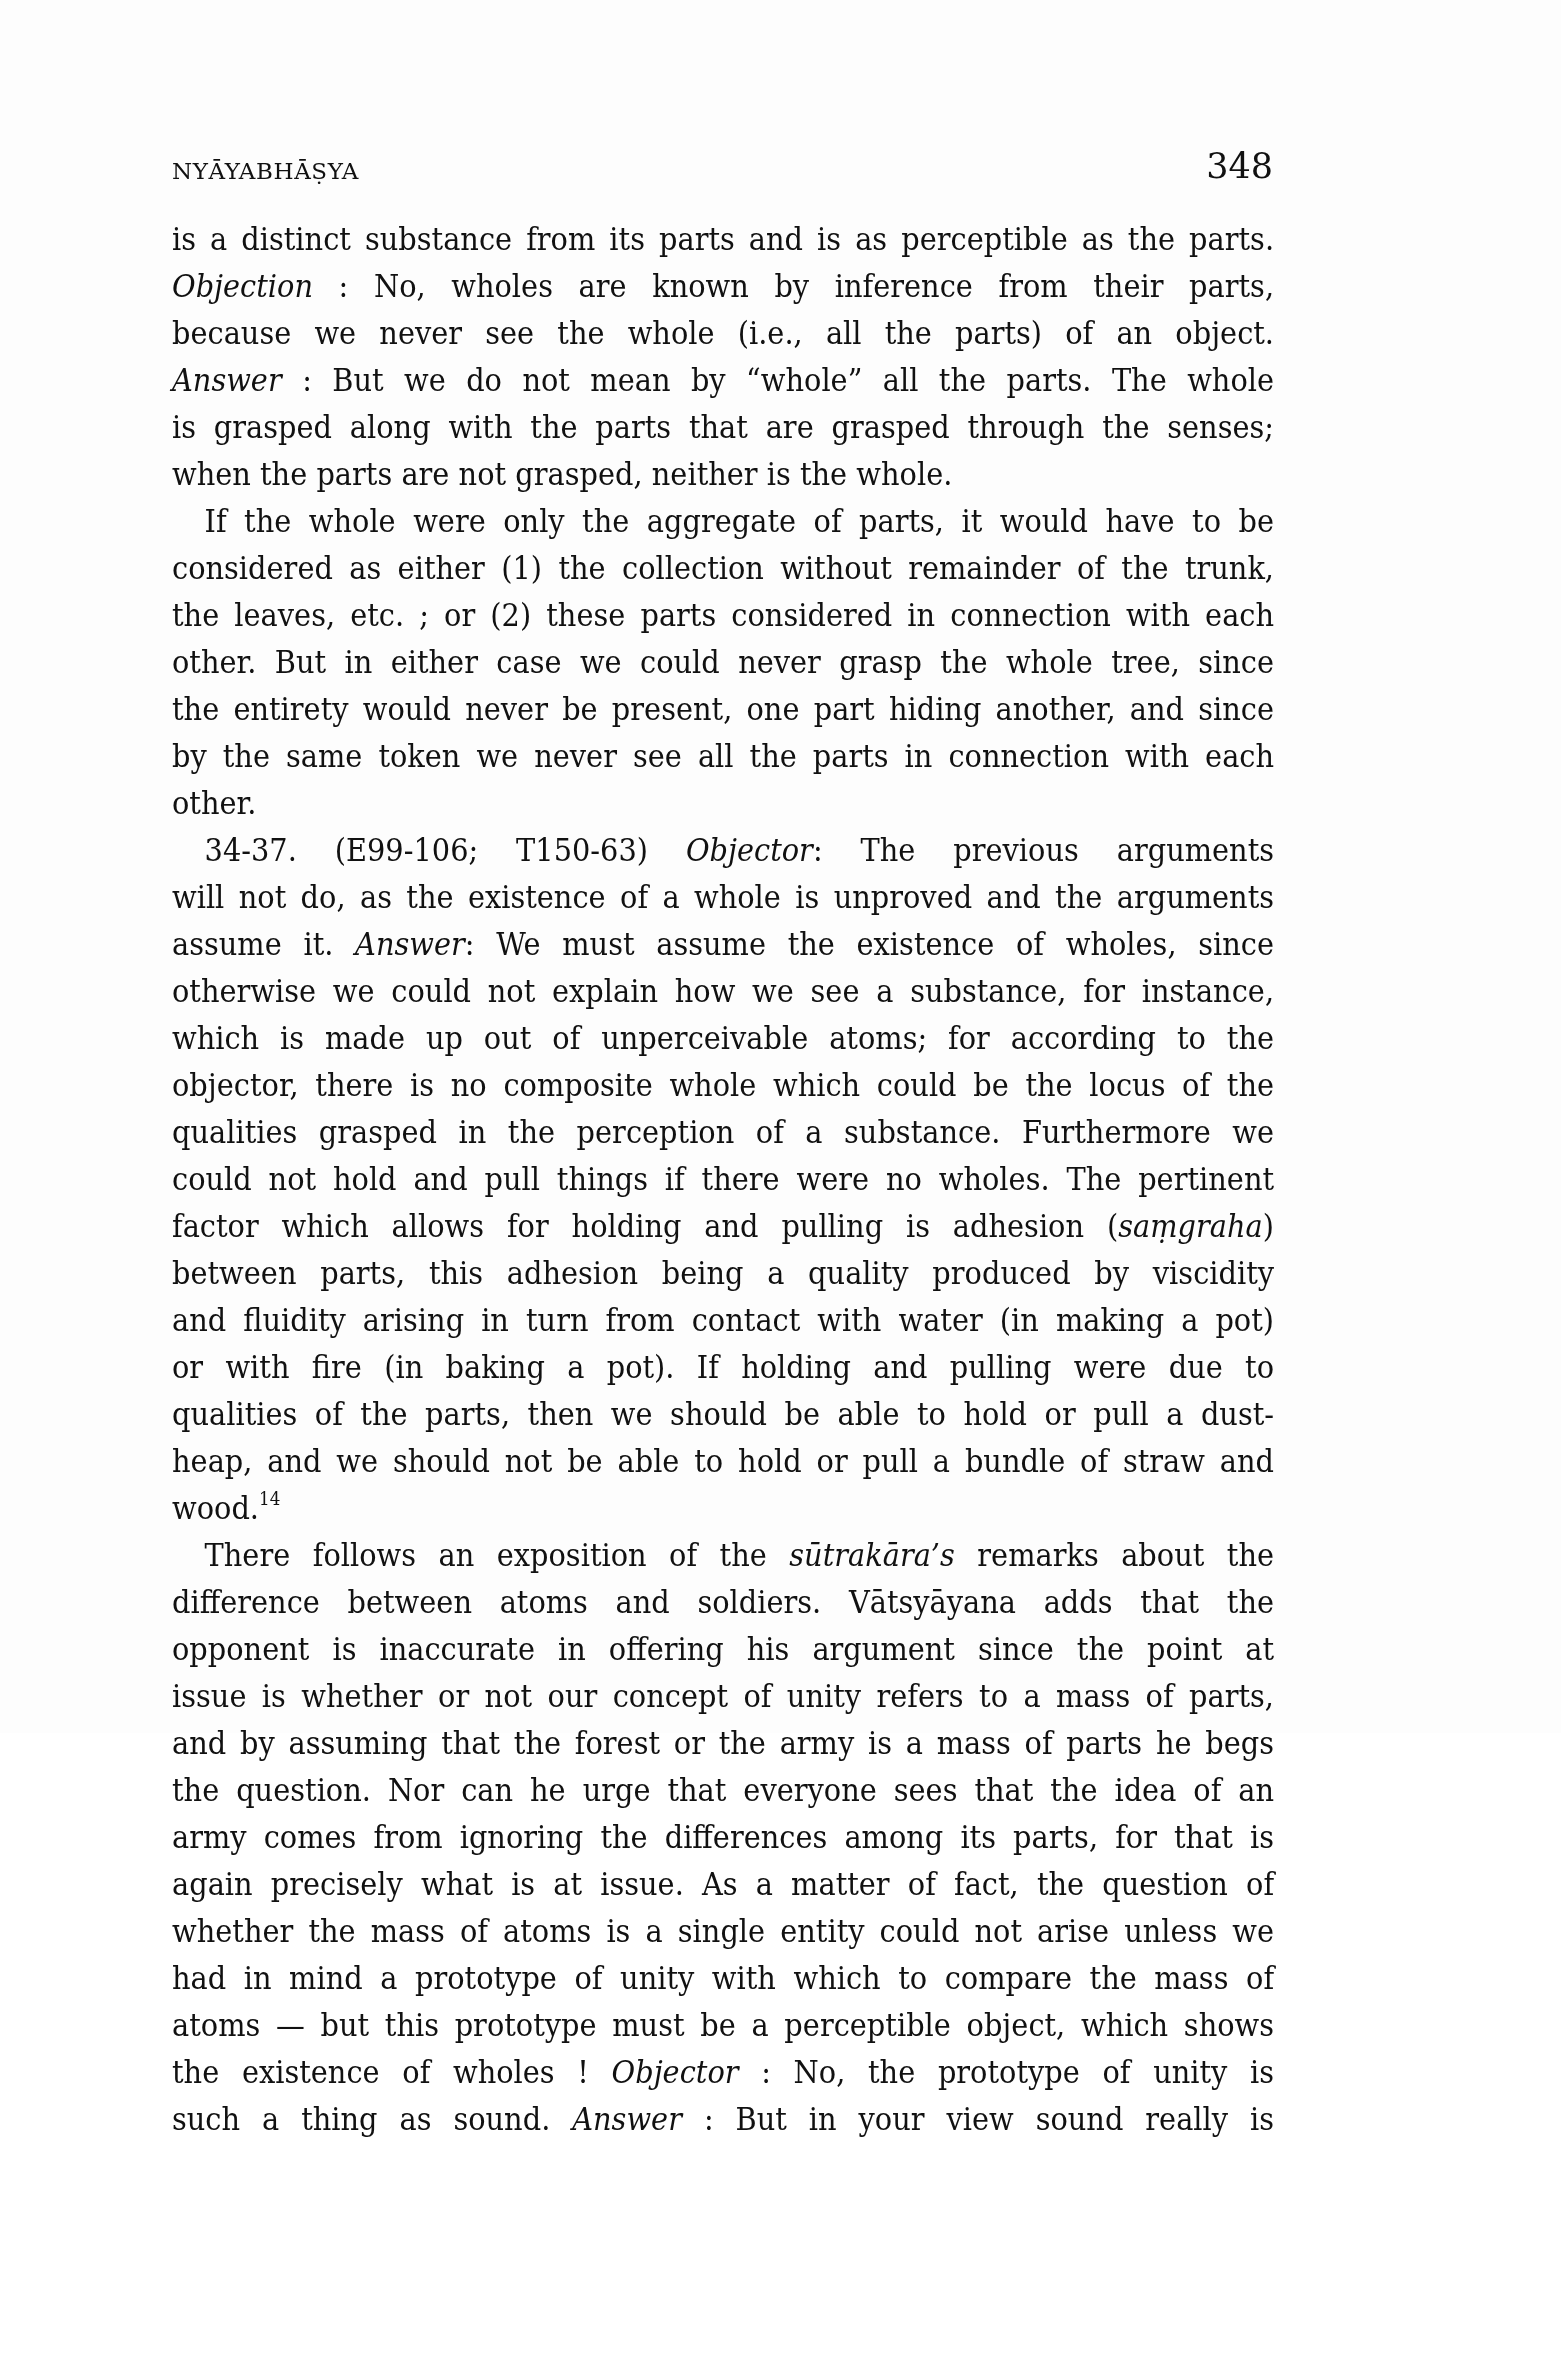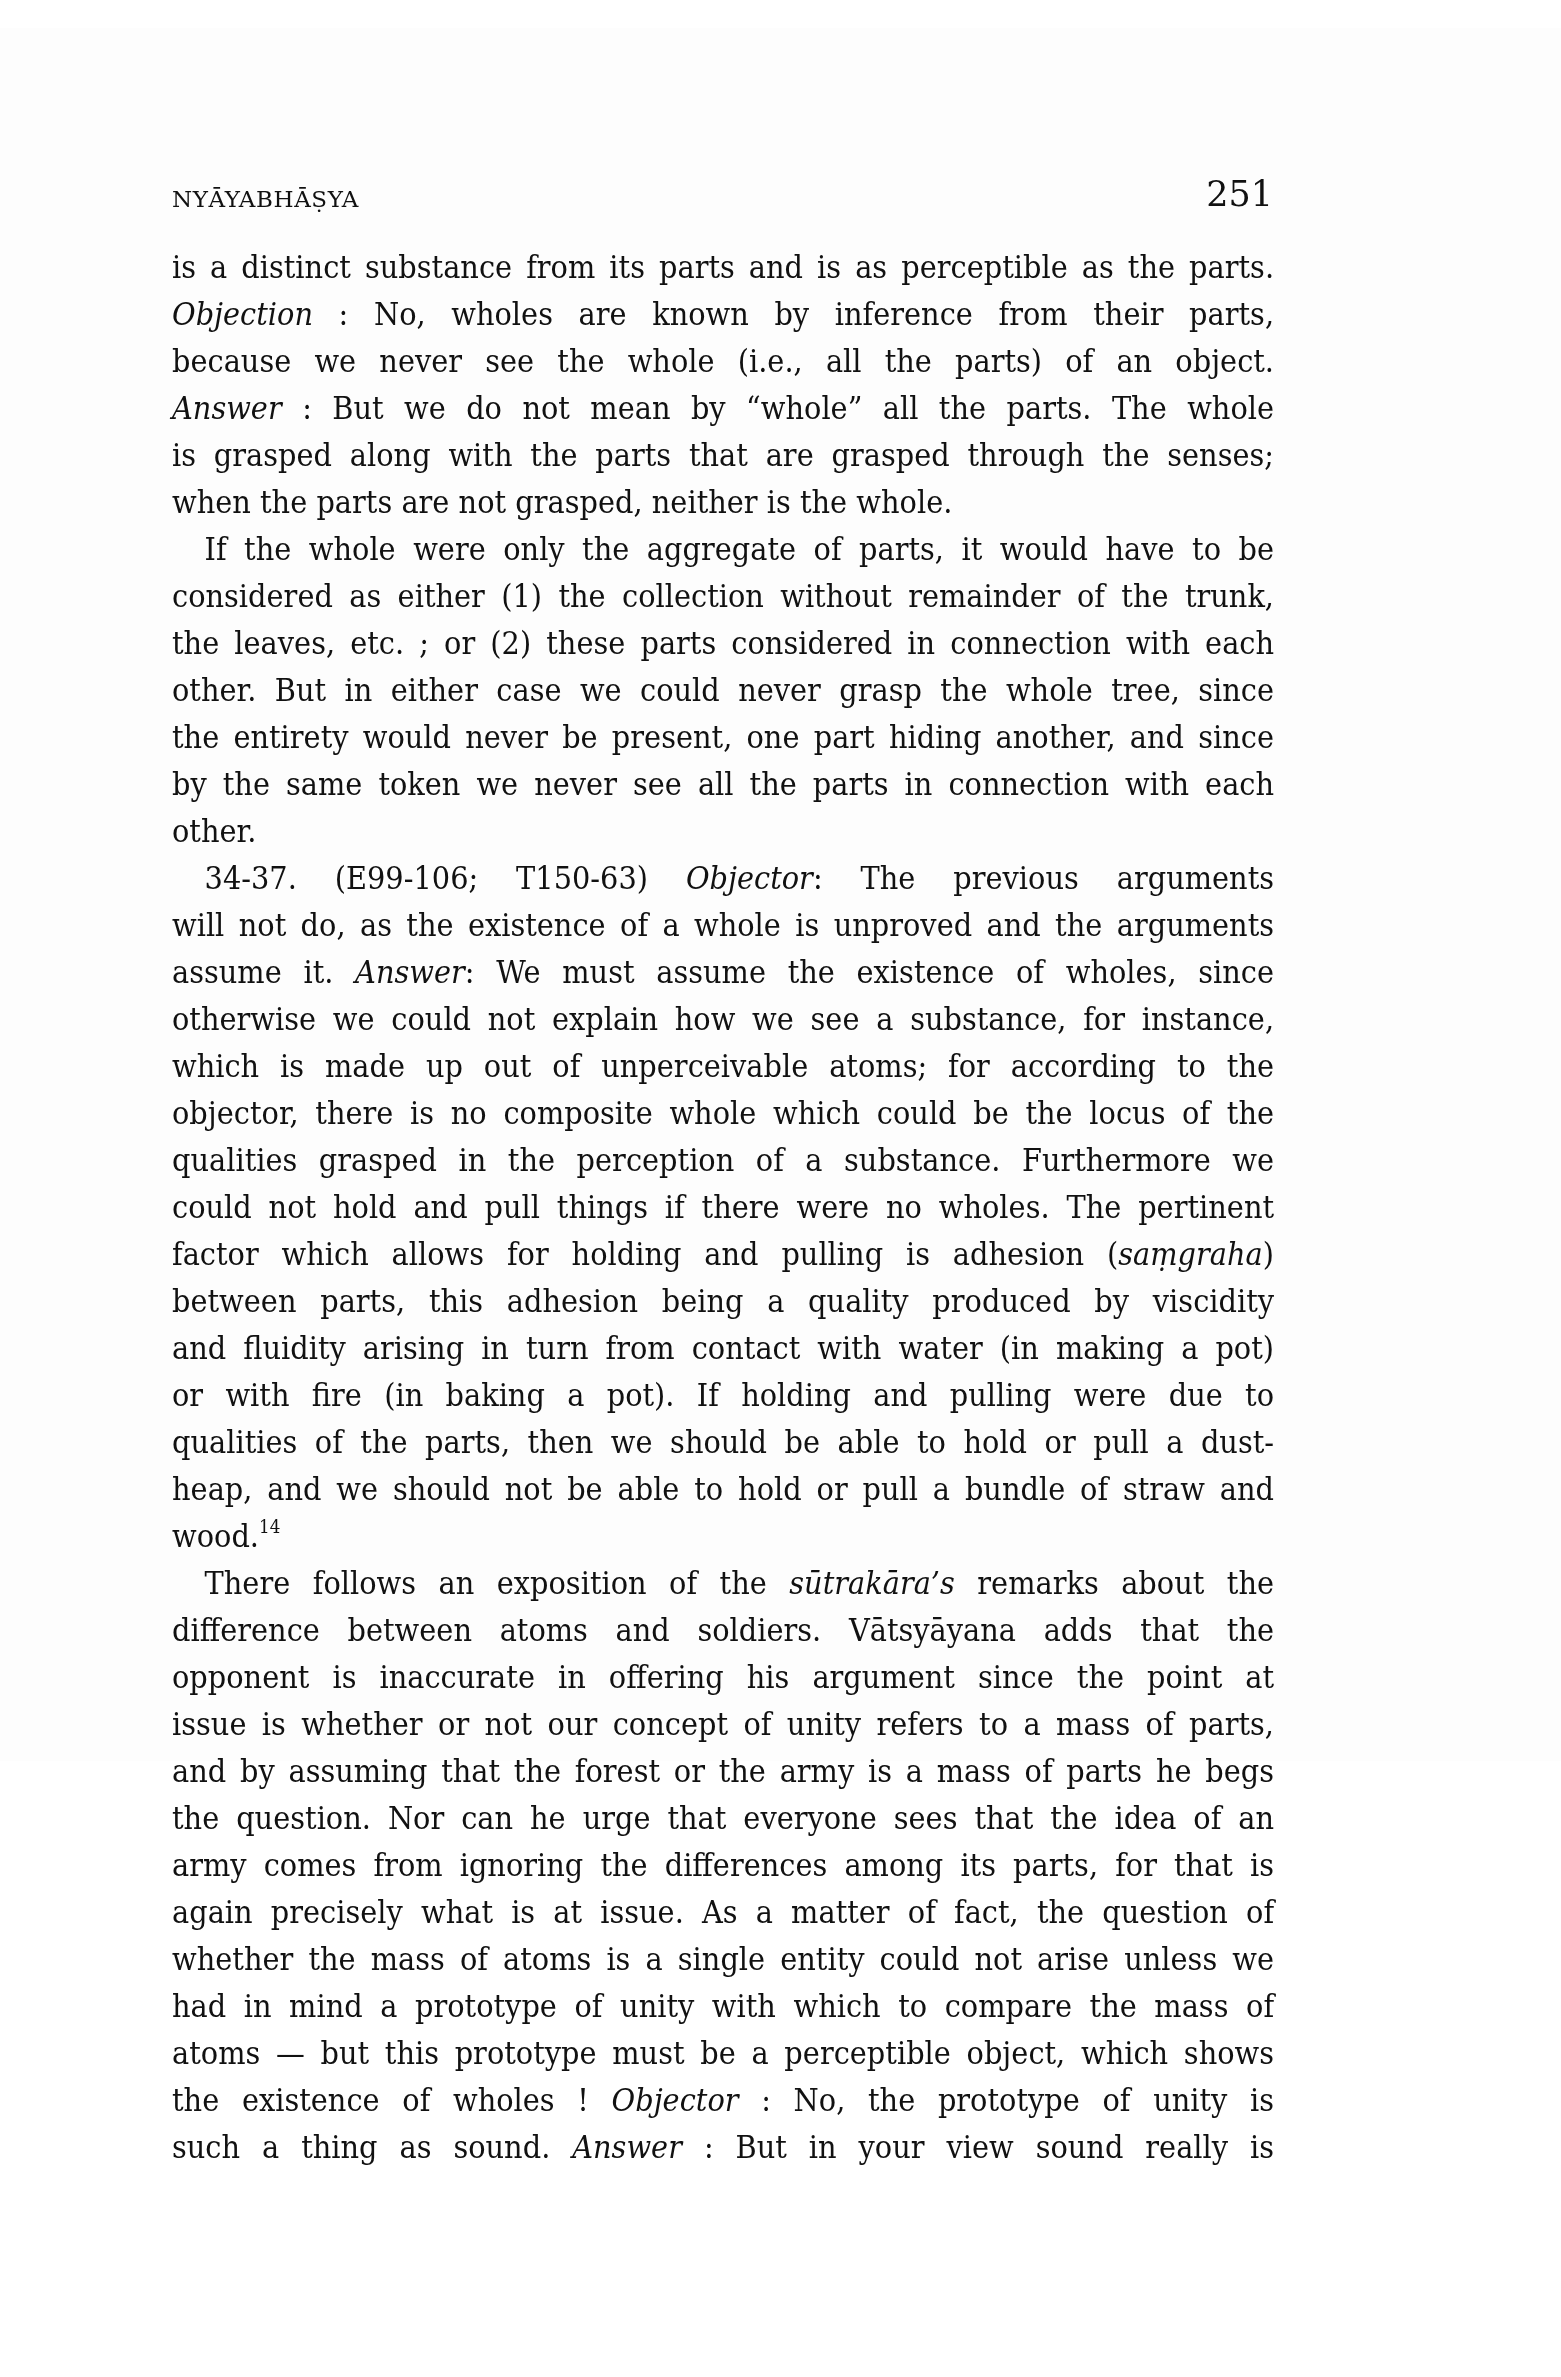--- a/index.html
+++ b/index.html
@@ -1,21 +1,20 @@
 <!DOCTYPE html>
 <html style="font-size:10.2px"><head>
 <meta charset="utf-8">
 <style>
   html, body { margin: 0; padding: 0; background: #ffffff; }
   body { width: 1562px; height: 2377px; position: relative; overflow: hidden; }
   .page {
     position: absolute; left: 0; top: 0; width: 1562px; height: 1733px;
     background: #fdfdfd; color: #111;
     font-family: "DejaVu Serif", "Liberation Serif", serif;
-    margin-top: 28px;
   }
   .running-head {
     position: absolute; left: 172px; top: 146px; width: 1101px; height: 45px;
   }
   .running-title {
     position: absolute; left: 0; top: 11.5px;
     font-size: 23px; letter-spacing: 0.6px; font-weight: normal;
   }
   .page-number {
     position: absolute; right: 0; top: 0;
@@ -31,21 +30,21 @@
   .line.first-indent { padding-left: 35px; }
   em { font-style: italic; }
   sup { font-size: 18px; vertical-align: 14px; line-height: 0; }
 </style>
 </head>
 <body>
 
 <div class="page">
   <div class="running-head">
     <span class="running-title">NYĀYABHĀṢYA</span>
-    <span class="page-number">251</span>
+    <span class="page-number">348</span>
   </div>
   <div class="body-text" id="body-text">
       <div>
         <span class="line"><span>is a distinct substance from its parts and is as perceptible as the parts.</span></span>
         <span class="line"><em>Objection</em><span> :  No, wholes are known by inference from their parts,</span></span>
         <span class="line"><span>because we never see the whole (i.e., all the parts) of an object.</span></span>
         <span class="line"><em>Answer</em><span> :  But we do not mean by “whole” all the parts.  The whole</span></span>
         <span class="line"><span>is grasped along with the parts that are grasped through the senses;</span></span>
         <span class="line last"><span>when the parts are not grasped, neither is the whole.</span></span>
       </div>

